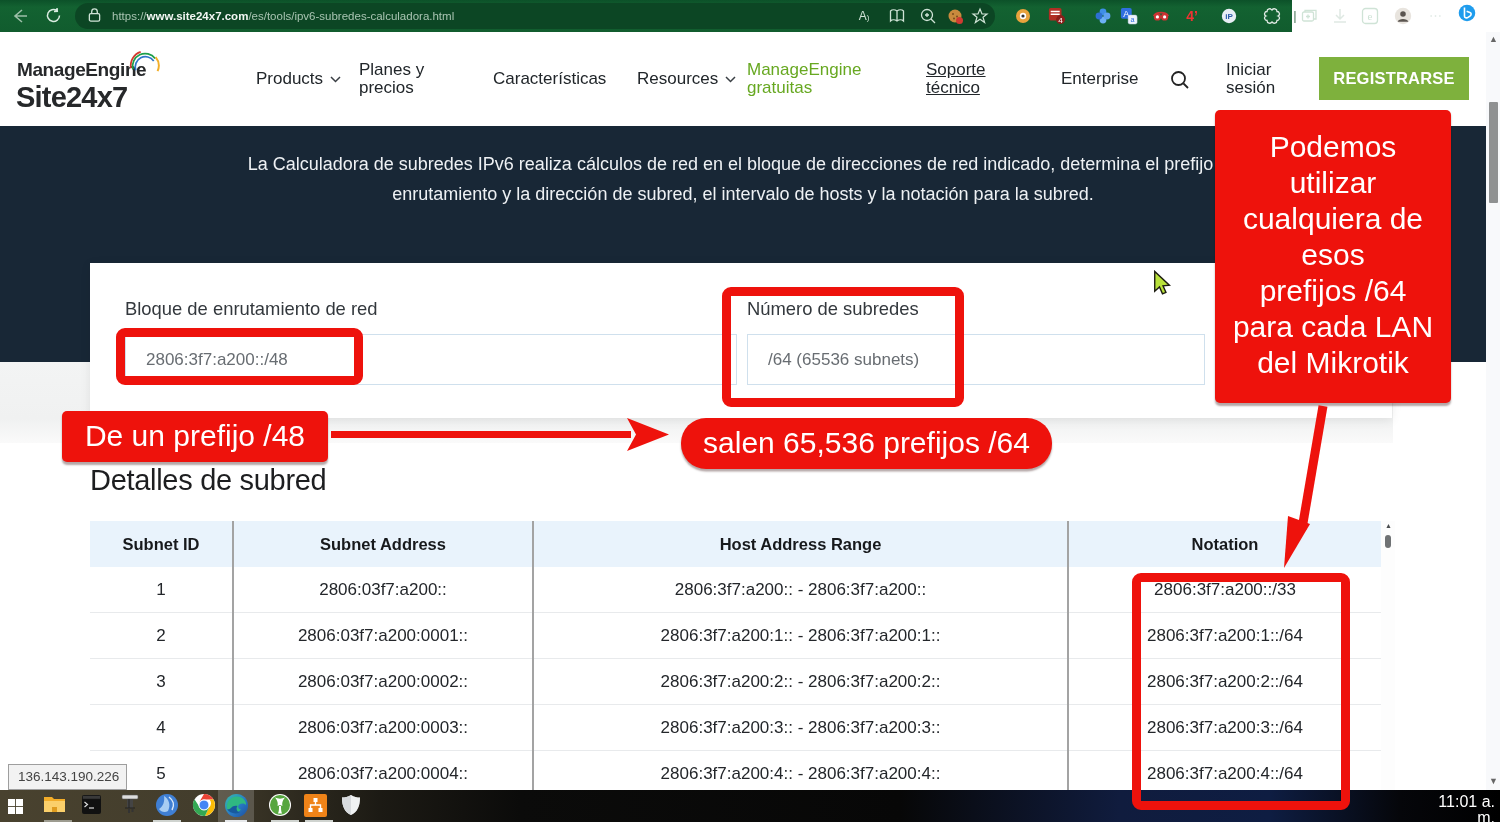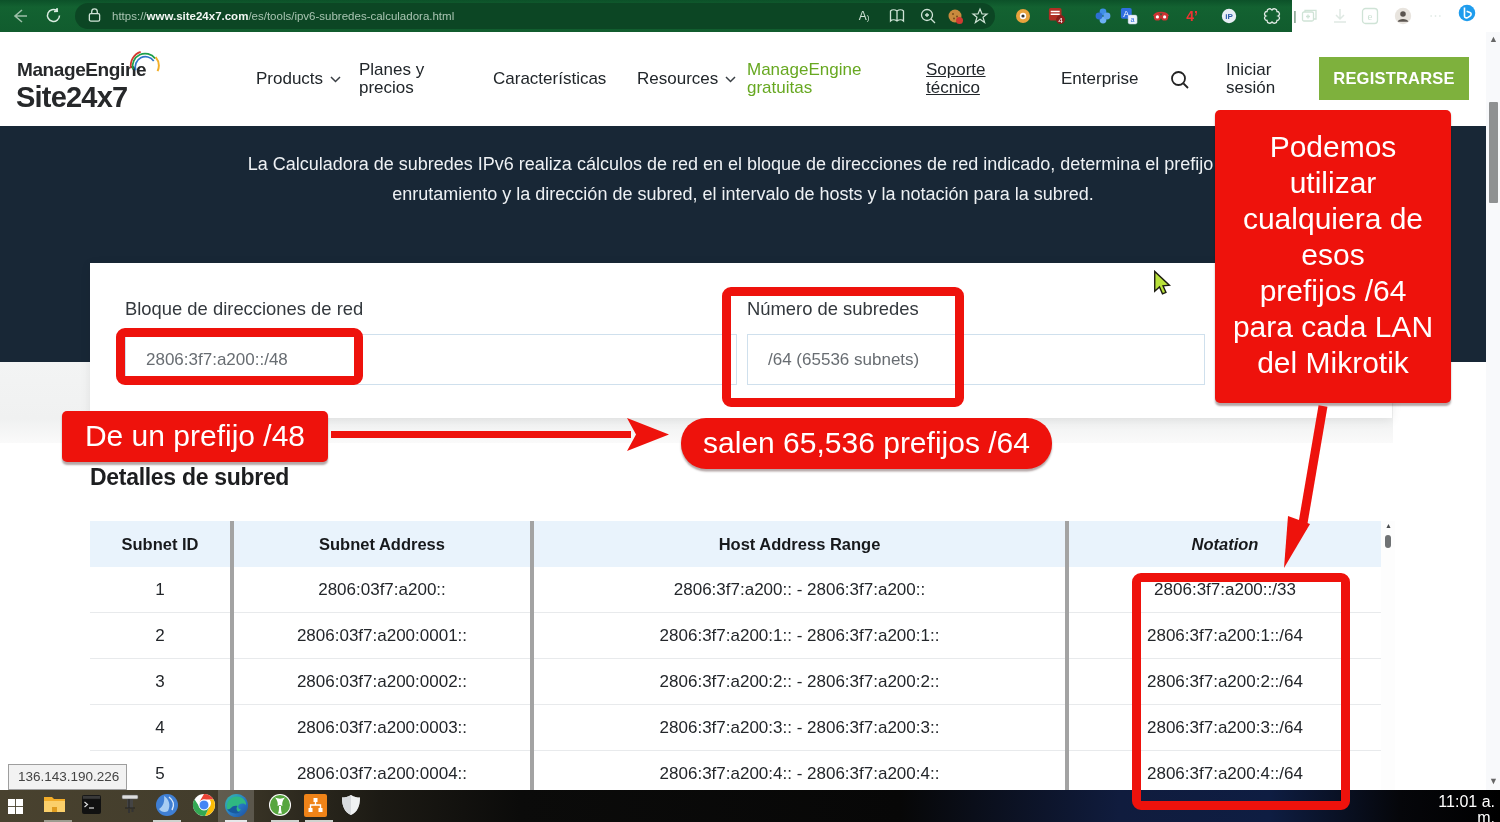--- a/index.html
+++ b/index.html
@@ -28,24 +28,24 @@
 
 .hero { position:absolute; left:0; top:126px; width:1488px; height:236px; background:#182736; }
 .heroline { position:absolute; width:1486px; text-align:center; color:#eef1f4; font-size:18px; white-space:nowrap; }
 
 
 .card { position:absolute; left:90px; top:263px; width:1302px; height:155px; background:#fff; box-shadow:0 2px 10px rgba(0,0,0,0.08); }
 .flabel { position:absolute; font-size:18.4px; color:#33383d; }
 .finput { position:absolute; height:51px; border:1px solid #cfe0ed; background:#fff; font-size:17px; color:#686d72; line-height:49px; padding-left:20px; }
 
 
-.h2 { position:absolute; left:90px; top:464px; font-size:23px; font-weight:bold; color:#1d1e20; letter-spacing:-0.3px; }
+.h2 { position:absolute; left:90px; top:464px; font-size:29px; font-weight:normal; color:#1d1e20; letter-spacing:-0.3px; }
 .tbl { position:absolute; left:90px; top:521px; width:1291px; }
 .trow { position:absolute; left:0; width:1291px; height:46px; }
-.tcell { position:absolute; top:0; height:46px; display:flex; align-items:center; justify-content:center; font-size:17px; color:#23262a; border-right:4px solid #a3a3a3; }
+.tcell { position:absolute; top:0; height:46px; display:flex; align-items:center; justify-content:center; font-size:17px; color:#23262a; border-right:2px solid #a3a3a3; }
 .thead .tcell { font-weight:bold; font-size:16.5px; color:#17191c; }
 .thead { background:#e9f3fc; }
 .rowline { border-bottom:1px solid #e8eaec; background:#fff; }
 .tsb { position:absolute; left:1381px; top:521px; width:14px; height:269px; background:#fdfdfd; }
 .tsb .thumb { position:absolute; left:4px; top:14px; width:6px; height:13px; background:#6f7274; border-radius:3px; }
 
 
 .psb { position:absolute; left:1486px; top:32px; width:14px; height:758px; background:#f8f9fb; }
 .psb .thumb { position:absolute; left:3px; top:70px; width:9px; height:101px; background:#8f9192; border-radius:1px; }
 
@@ -195,33 +195,33 @@
   <div class="regbtn">REGISTRARSE</div>
 </div>
 
 <div class="hero">
   <div class="heroline" style="top:28px;">La Calculadora de subredes IPv6 realiza cálculos de red en el bloque de direcciones de red indicado, determina el prefijo de</div>
   <div class="heroline" style="top:58px;">enrutamiento y la dirección de subred, el intervalo de hosts y la notación para la subred.</div>
 </div>
 
 <div style="position:absolute;left:0;top:362px;width:1393px;height:81px;background:linear-gradient(180deg,#f3f4f4 0,#f0f1f1 70%,#fafafa 100%);"></div>
 <div class="card"></div>
-<div class="flabel" style="left:125px; top:298px;">Bloque de direcciones de red</div>
+<div class="flabel" style="left:125px; top:298px;">Bloque de enrutamiento de red</div>
 <div class="finput" style="left:125px; top:334px; width:612px;">2806:3f7:a200::/48</div>
 <div class="flabel" style="left:747px; top:298px;">Número de subredes</div>
 <div class="finput" style="left:747px; top:334px; width:458px;">/64 (65536 subnets)</div>
 
 <div class="h2">Detalles de subred</div>
 
 <div class="tbl">
   <div class="trow thead" style="top:0;">
     <div class="tcell" style="left:0;width:144px;">Subnet ID</div>
     <div class="tcell" style="left:144px;width:300px;">Subnet Address</div>
     <div class="tcell" style="left:444px;width:535px;">Host Address Range</div>
-    <div class="tcell" style="left:979px;width:312px;border-right:none;font-style:italic;">Notation</div>
+    <div class="tcell" style="left:979px;width:312px;border-right:none;">Notation</div>
   </div>
   <div class="trow rowline" style="top:46px;">
     <div class="tcell" style="left:0;width:144px;">1</div>
     <div class="tcell" style="left:144px;width:300px;">2806:03f7:a200::</div>
     <div class="tcell" style="left:444px;width:535px;">2806:3f7:a200:: - 2806:3f7:a200::</div>
     <div class="tcell" style="left:979px;width:312px;border-right:none;">2806:3f7:a200::/33</div>
   </div>
   <div class="trow rowline" style="top:92px;">
     <div class="tcell" style="left:0;width:144px;">2</div>
     <div class="tcell" style="left:144px;width:300px;">2806:03f7:a200:0001::</div>

